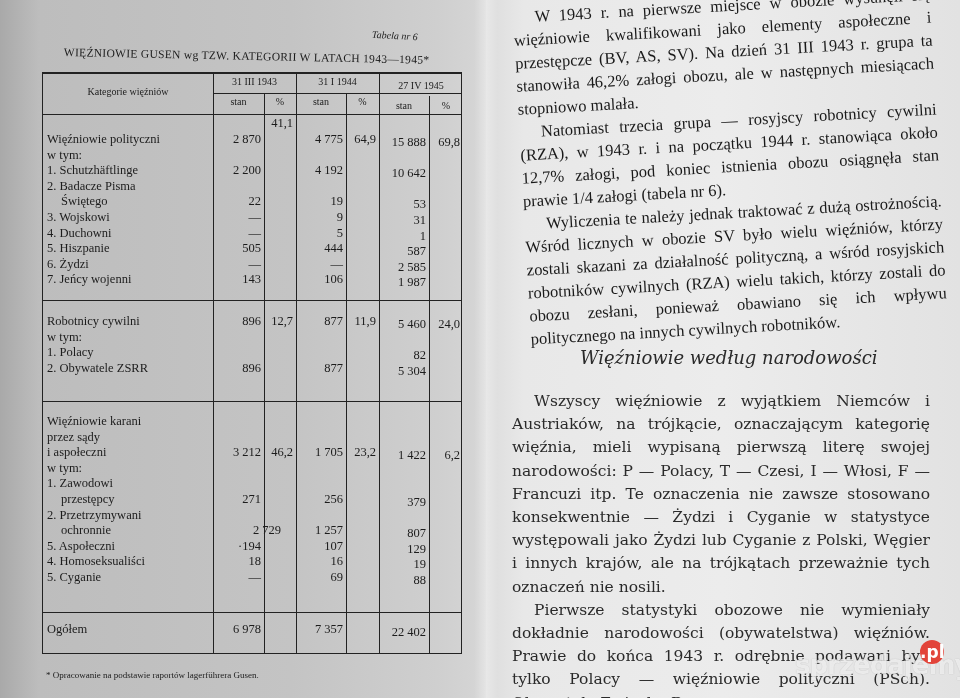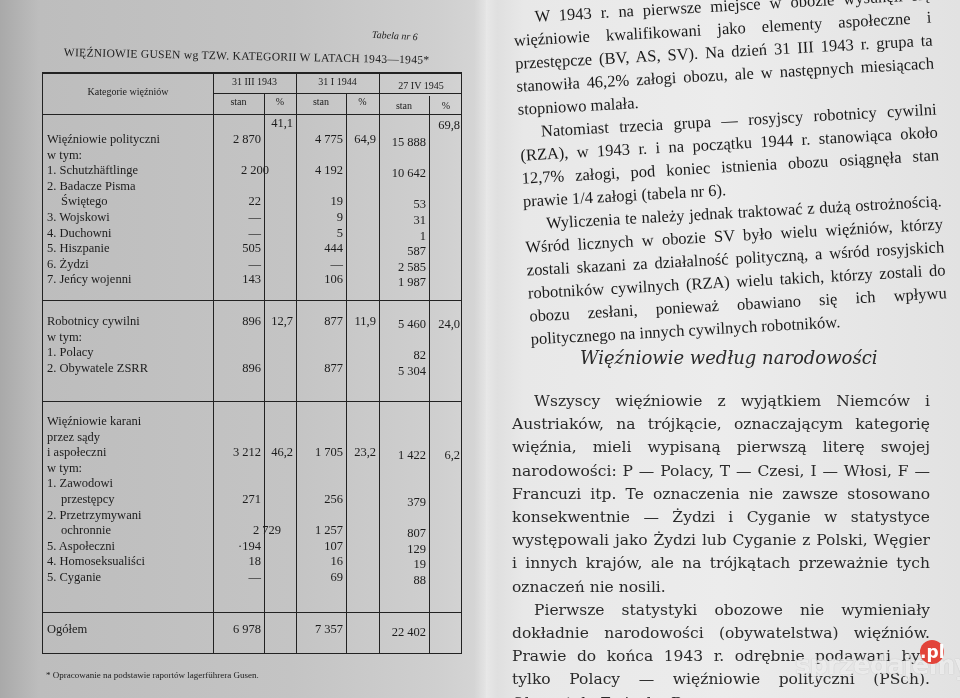--- a/index.html
+++ b/index.html
@@ -98,24 +98,24 @@
   <div class="hline" style="top:327px;"></div>
   <div class="hline" style="top:538px;"></div>
 
   <div id="rows">
       <div class="cell" style="left: 4px; top: 58px;">Więźniowie polityczni</div>
       <div class="cell num" style="left: 170px; width: 48px; top: 58px;">2 870</div>
       <div class="cell num" style="left: 222px; width: 28px; top: 42px;">41,1</div>
       <div class="cell num" style="left: 252px; width: 48px; top: 58px;">4 775</div>
       <div class="cell num" style="left: 305px; width: 28px; top: 58px;">64,9</div>
       <div class="cell num" style="left: 333px; width: 50px; top: 61px;">15 888</div>
-      <div class="cell num" style="left: 387px; width: 30px; top: 44px;">69,8</div>
+      <div class="cell num" style="left: 387px; width: 30px; top: 61px;">69,8</div>
       <div class="cell" style="left: 4px; top: 73.6px;">w tym:</div>
       <div class="cell" style="left: 4px; top: 89.2px;">1. Schutzhäftlinge</div>
-      <div class="cell num" style="left: 170px; width: 48px; top: 89.2px; padding-left: 8px;">2 200</div>
+      <div class="cell num" style="left: 170px; width: 48px; top: 89.2px;">2 200</div>
       <div class="cell num" style="left: 252px; width: 48px; top: 89.2px;">4 192</div>
       <div class="cell num" style="left: 333px; width: 50px; top: 92.2px;">10 642</div>
       <div class="cell" style="left: 4px; top: 104.8px;">2. Badacze Pisma</div>
       <div class="cell" style="left: 18px; top: 120.4px;">Świętego</div>
       <div class="cell num" style="left: 170px; width: 48px; top: 120.4px;">22</div>
       <div class="cell num" style="left: 252px; width: 48px; top: 120.4px;">19</div>
       <div class="cell num" style="left: 333px; width: 50px; top: 123.4px;">53</div>
       <div class="cell" style="left: 4px; top: 136px;">3. Wojskowi</div>
       <div class="cell num" style="left: 170px; width: 48px; top: 136px;">—</div>
       <div class="cell num" style="left: 252px; width: 48px; top: 136px;">9</div>

